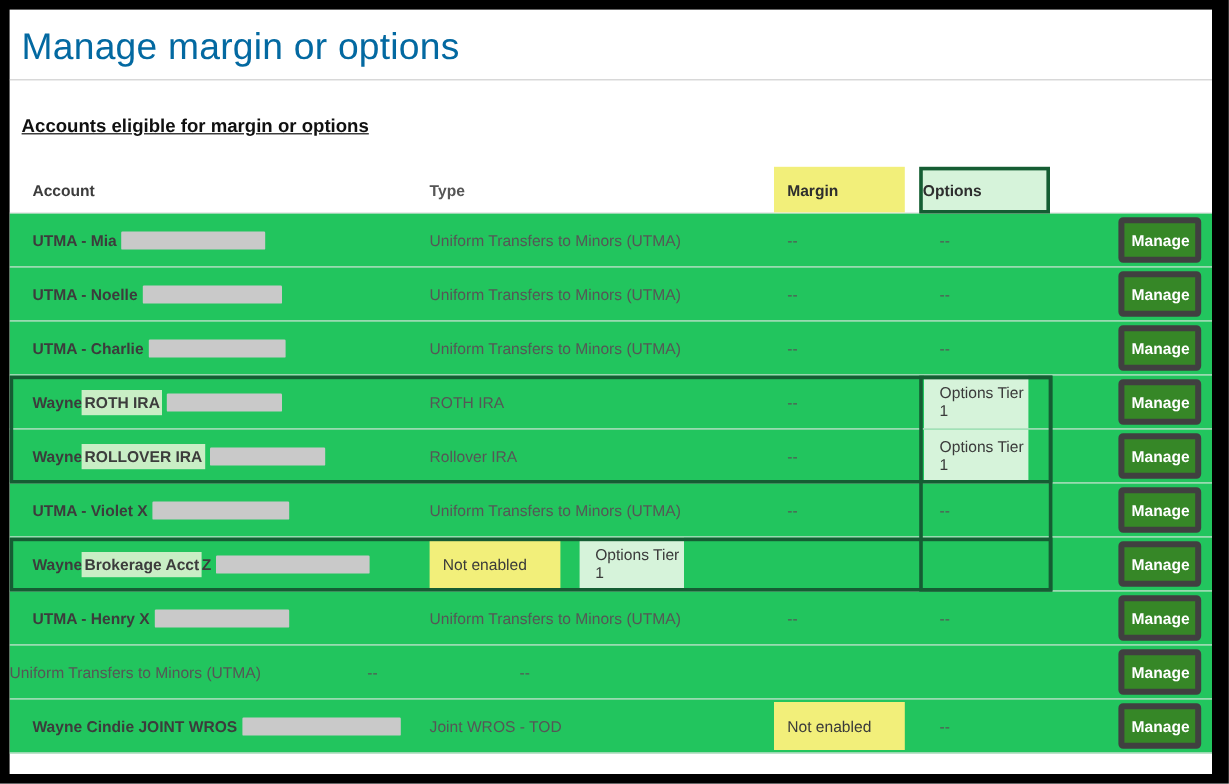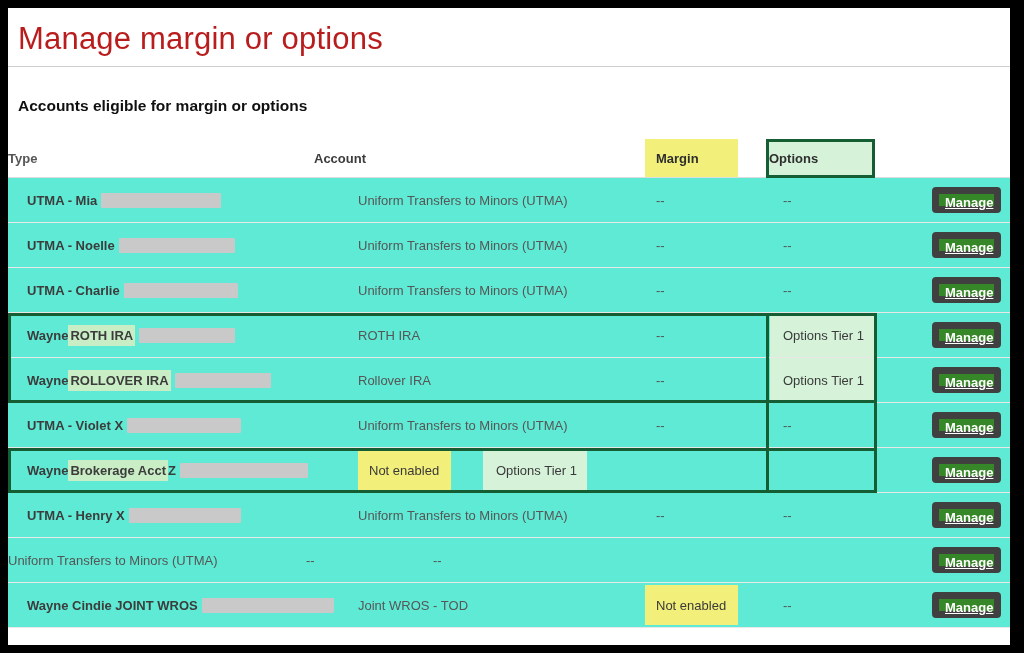--- a/index.html
+++ b/index.html
@@ -7,61 +7,61 @@
     --options-fill-green:#d6f3da;
     --name-highlight-green:#c9eec5;
     --margin-highlight-yellow:#f2ef7a;
     --button-green:#368727;
     --redaction-gray:#c9c9c9;
   }
   *{box-sizing:border-box;}
   body{margin:0;font-family:"Liberation Sans",sans-serif;background:#fff;}
   .frame{width:1024px;height:653px;background:#000;position:relative;}
   .content{position:absolute;left:8px;top:8px;width:1002px;height:637px;background:#fff;overflow:hidden;}
-  h1{margin:12px 0 0 10px;font-size:31px;font-weight:400;color:#b91c1c;letter-spacing:.2px;line-height:38px;}
+  h1{margin:12px 0 0 10px;font-size:31px;font-weight:400;color:#0369a1;letter-spacing:.2px;line-height:38px;}
   .title-rule{border:0;border-top:1px solid #cfcfcf;margin:8px 0 0 0;}
-  h2{margin:30px 0 0 10px;font-size:15.5px;font-weight:700;color:#101010;}
+  h2{margin:30px 0 0 10px;font-size:15.5px;font-weight:700;color:#101010;text-decoration:underline;}
   .table{position:absolute;top:131px;left:0;width:1002px;font-size:13px;color:#4d4d4d;}
   .thead{display:flex;align-items:stretch;height:39px;border-bottom:1px solid #dcdcdc;font-weight:700;color:#2e2e2e;}
-  .row{display:flex;align-items:stretch;height:45px;border-bottom:1px solid #e8e8e8;background:#5eead4;}
+  .row{display:flex;align-items:stretch;height:45px;border-bottom:1px solid #e8e8e8;background:#22c55e;}
   .cell{display:flex;align-items:center;}
   .c-account{width:350px;padding-left:19px;font-weight:700;color:#3c3c3c;white-space:nowrap;}
   .c-type{width:287px;color:#565656;}
   .c-margin{width:125px;}
   .c-options{width:105px;}
   .c-manage{flex:1;justify-content:flex-end;padding-right:9px;}
   .th{font-weight:700;}
   .plain{padding-left:11px;color:#555;}
   .plain-opt{padding-left:13px;color:#555;}
-  .fill-yellow{background:var(--margin-highlight-yellow);width:93px;display:flex;align-items:center;padding-left:11px;}
+  .fill-yellow{background:var(--margin-highlight-yellow);width:109px;display:flex;align-items:center;padding-left:11px;}
   .th-fill{height:100%;}
   .row-fill-yellow{height:40px;align-self:center;color:#3a3a3a;}
   .opt-head-box{margin-left:-4px;width:111px;height:39px;border:3px solid var(--annotation-border-green);background:var(--options-fill-green);display:flex;align-items:center;}
-  .row-fill-green{background:var(--options-fill-green);width:104px;height:100%;display:flex;align-items:center;padding-left:13px;color:#3a3a3a;}
+  .row-fill-green{background:var(--options-fill-green);width:87px;height:100%;display:flex;align-items:center;padding-left:13px;color:#3a3a3a;}
   .acct-hl{background:var(--name-highlight-green);padding:3px 2px;}
   .redact{display:inline-block;height:15px;background:var(--redaction-gray);vertical-align:middle;margin-left:4px;border-radius:1px;}
-  .btn{width:69px;height:26px;background:var(--button-green);color:#fff;border:7px solid #404040;border-radius:4px;font-family:"Liberation Sans",sans-serif;font-size:13px;font-weight:700;cursor:pointer;text-decoration:underline;}
+  .btn{width:69px;height:38px;background:var(--button-green);color:#fff;border:5px solid #404040;border-radius:4px;font-family:"Liberation Sans",sans-serif;font-size:13px;font-weight:700;cursor:pointer;}
   .overlay{position:absolute;border:3px solid var(--annotation-border-green);pointer-events:none;z-index:5;}
   .box-rows-roth{left:0;top:174px;width:869px;height:90px;}
   .box-row-brokerage{left:0;top:309px;width:869px;height:45px;}
   .box-options-col{left:758px;top:174px;width:111px;height:180px;}
 </style>
 </head>
 <body>
 
 <div class="frame">
   <div class="content">
     <h1>Manage margin or options</h1>
     <hr class="title-rule">
     <h2>Accounts eligible for margin or options</h2>
 
     <div class="table">
       <div class="thead">
+        <div class="cell c-account th">Account</div>
         <div class="cell c-type th">Type</div>
-        <div class="cell c-account th">Account</div>
         <div class="cell c-margin th">
           <div class="fill-yellow th-fill">
             <span>Margin</span>
           </div>
         </div>
         <div class="cell c-options th">
           <div class="opt-head-box">
             <span>Options</span>
           </div>
         </div>

